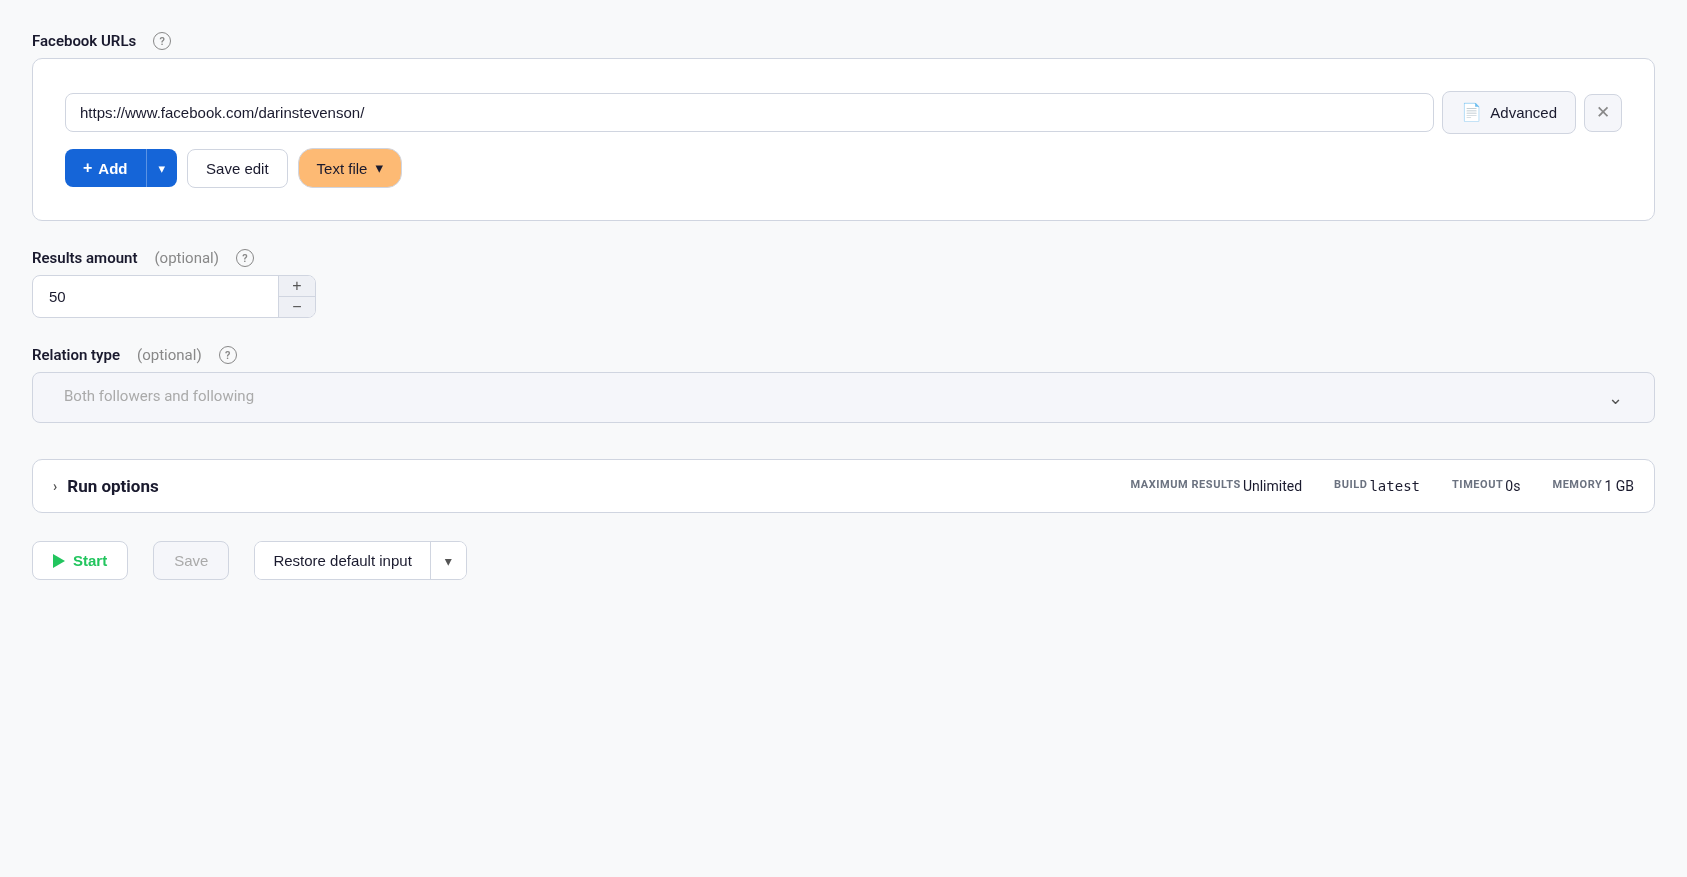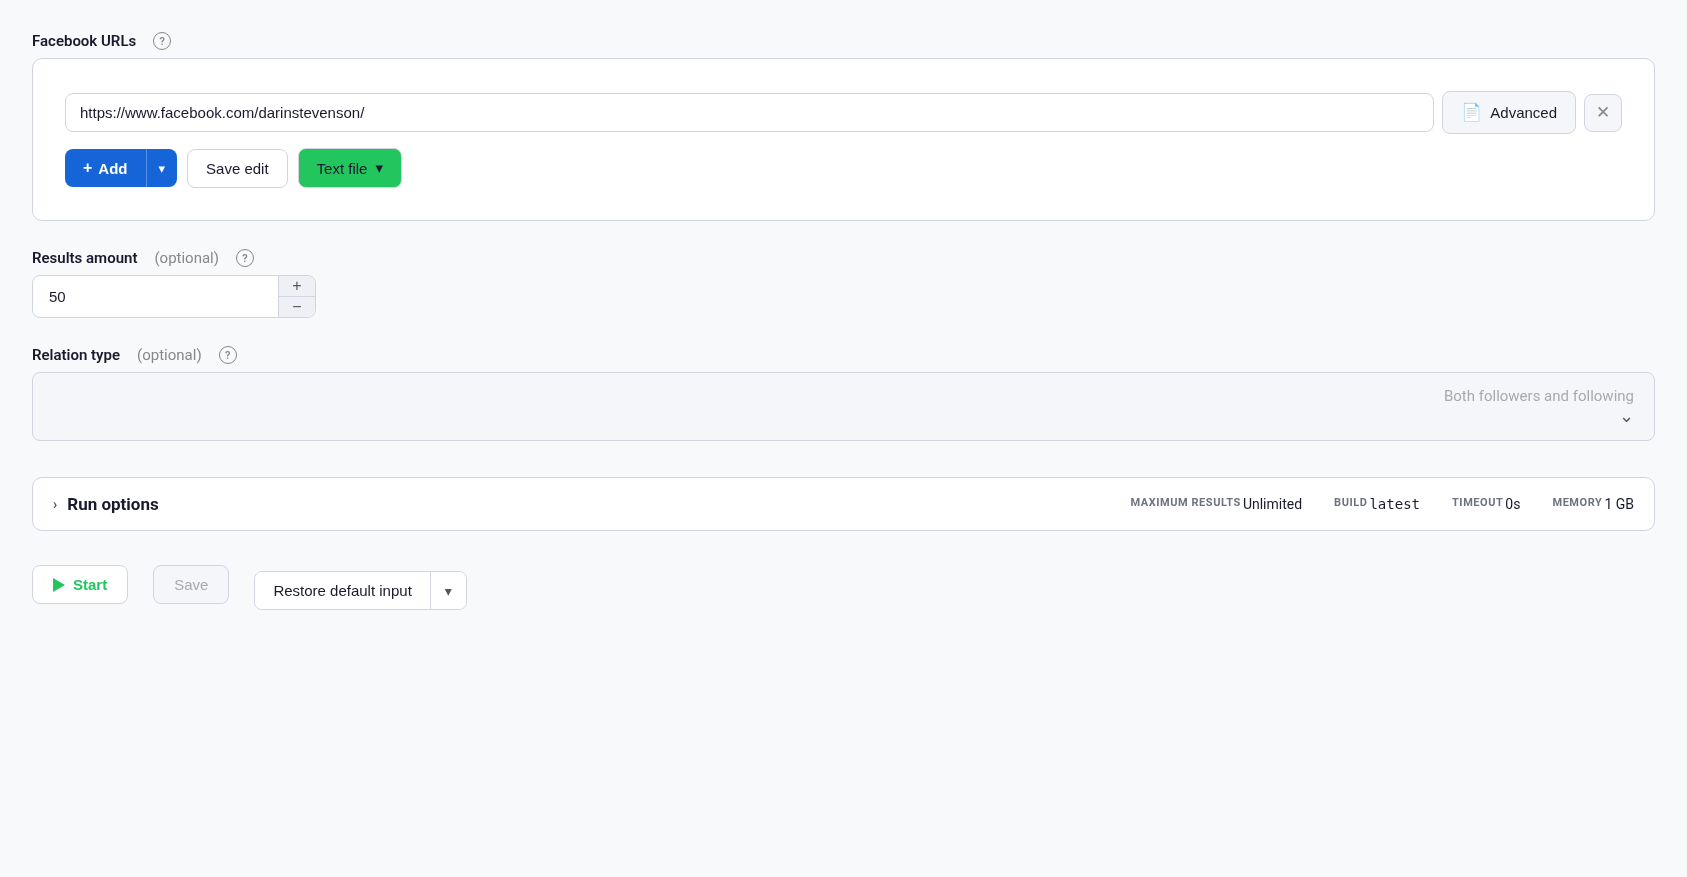--- a/index.html
+++ b/index.html
@@ -142,22 +142,22 @@
       background: #fff;
       color: #1a1a2e;
       font-size: 15px;
       font-weight: 500;
       padding: 10px 18px;
       cursor: pointer;
     }
 
     .text-file-btn {
       border: 1.5px solid #d0d5e0;
-      border-radius: 8px;
-      background: #22c55e;
+      border-radius: 15px;
+      background: #fdba74;
       color: #1a1a2e;
       font-size: 15px;
       font-weight: 500;
       padding: 10px 18px;
       cursor: pointer;
       display: flex;
       align-items: center;
       gap: 8px;
     }
 
@@ -212,28 +212,27 @@
     
     .relation-section {
       margin-bottom: 36px;
     }
 
     .select-dropdown {
       width: 100%;
       border: 1.5px solid #d0d5e0;
       border-radius: 8px;
       background: #f5f6fa;
-      padding: 14px 20px;
+      padding: 14px 31px;
       font-size: 15px;
       color: #aaa;
       display: flex;
-      align-items: flex-end;
+      align-items: flex-start;
       justify-content: space-between;
       cursor: pointer;
-      flex-direction: column;
     }
 
     .chevron-down {
       font-size: 18px;
       color: #555;
     }
 
     
     .run-options-section {
       margin-bottom: 28px;
@@ -333,21 +332,20 @@
       cursor: pointer;
     }
 
     .restore-btn-group {
       display: flex;
       align-items: stretch;
       border: 1.5px solid #d0d5e0;
       border-radius: 8px;
       overflow: hidden;
       background: #fff;
-      margin-top: 12px;
     }
 
     .restore-btn-main {
       background: #fff;
       border: none;
       padding: 10px 18px;
       font-size: 15px;
       font-weight: 500;
       color: #1a1a2e;
       cursor: pointer;

